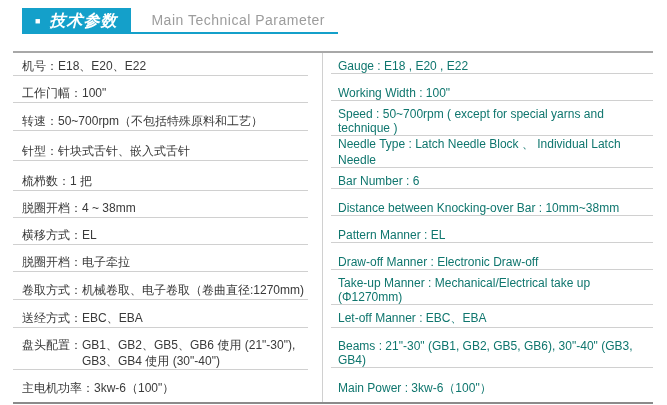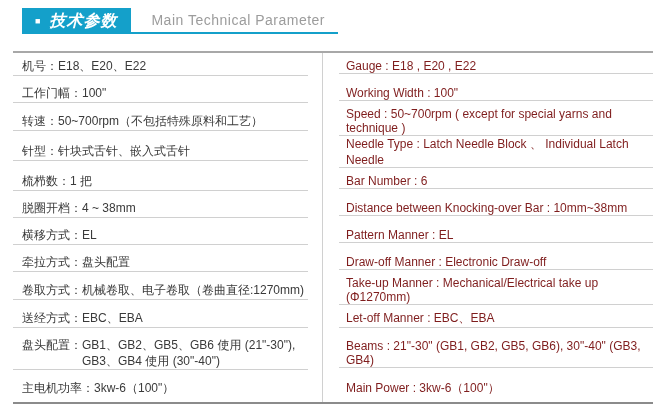--- a/index.html
+++ b/index.html
@@ -52,24 +52,24 @@
   .row:last-child .cell { border-bottom: none; }
   .cell.left {
     width: 295px;
     margin-right: 14px;
     padding-left: 9px;
     color: #3a3a3a;
     font-size: 12px;
   }
   .cell.right {
     flex: 1;
-    margin-left: 17px;
+    margin-left: 9px;
     padding-left: 7px;
     padding-right: 4px;
-    color: #7f1d1d;
+    color: #0f766e;
     font-size: 12px;
   }
   .lines span { display: block; line-height: 16px; }
   .lines .indent { margin-left: 60px; }
 </style>
 </head>
 <body>
 
 <div class="page">
 
@@ -115,21 +115,21 @@
       <div class="cell left">脱圈开档：4 ~ 38mm</div>
       <div class="cell right">Distance between Knocking-over Bar : 10mm~38mm</div>
     </div>
 
     <div class="row">
       <div class="cell left">横移方式：EL</div>
       <div class="cell right">Pattern Manner : EL</div>
     </div>
 
     <div class="row">
-      <div class="cell left">牵拉方式：盘头配置</div>
+      <div class="cell left">脱圈开档：电子牵拉</div>
       <div class="cell right">Draw-off Manner : Electronic Draw-off</div>
     </div>
 
     <div class="row">
       <div class="cell left">卷取方式：机械卷取、电子卷取（卷曲直径:1270mm)</div>
       <div class="cell right">Take-up Manner : Mechanical/Electrical take up (Φ1270mm)</div>
     </div>
 
     <div class="row">
       <div class="cell left">送经方式：EBC、EBA</div>

